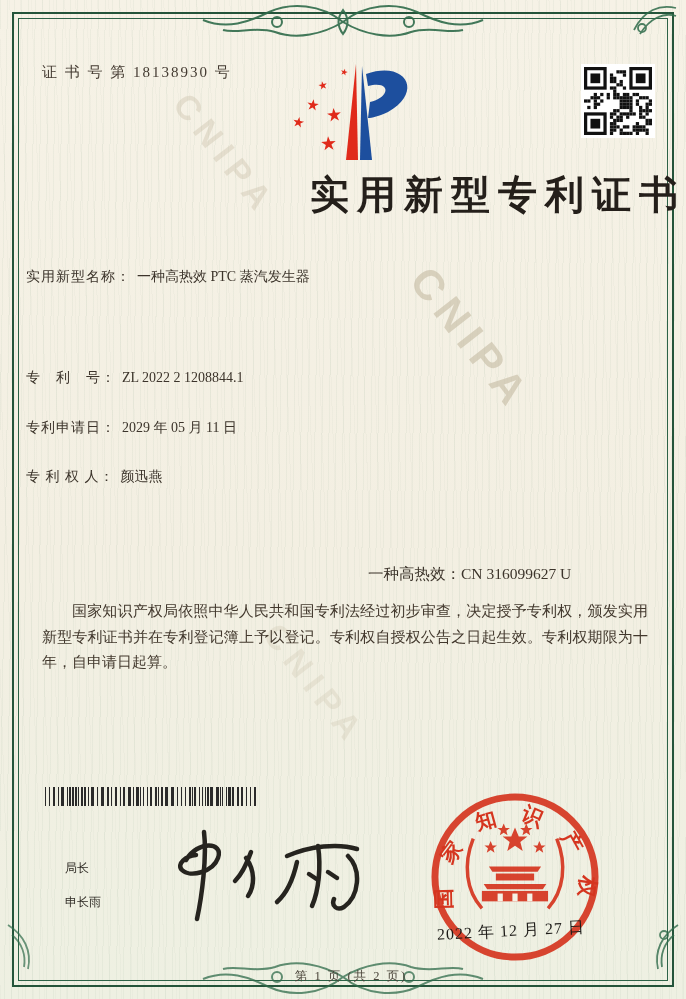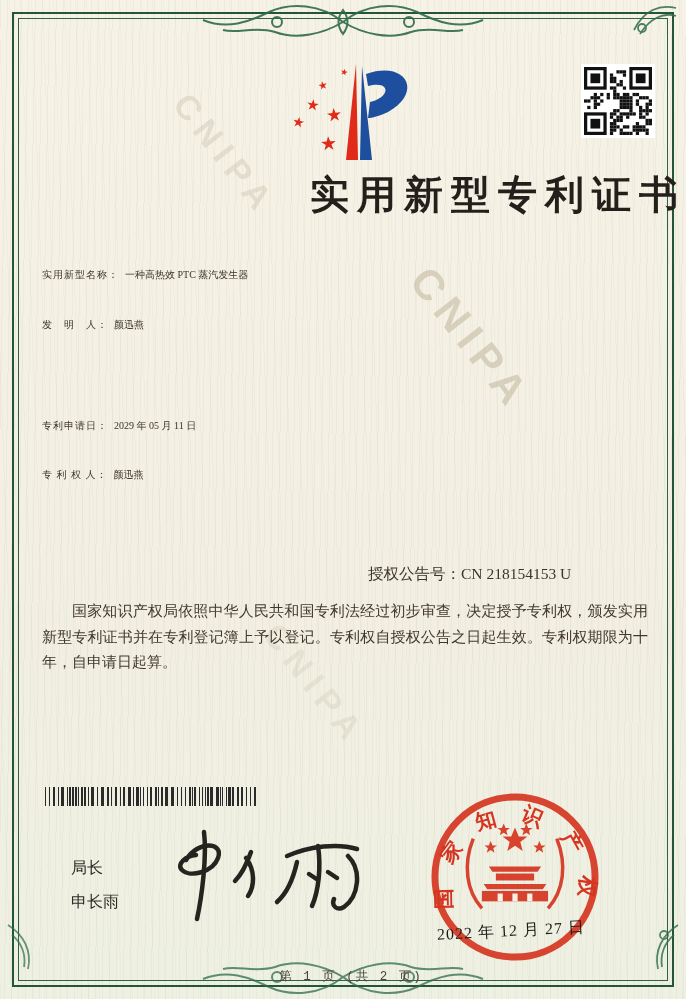--- a/index.html
+++ b/index.html
@@ -29,43 +29,43 @@
   .logo{position:absolute;left:282px;top:54px;width:156px;height:114px;}
   .logo .star{position:absolute;color:#e02a1a;line-height:1;}
 
   .qr{position:absolute;left:581px;top:64px;width:68px;height:68px;background:#fff;padding:3px;}
 
   .title{
     position:absolute;left:0;right:0;top:168px;text-align:right;
     font-size:39px;font-weight:bold;letter-spacing:8px;color:#241f1a;
   }
 
-  .row{position:absolute;left:42px;font-size:10px;color:#3c342b;white-space:nowrap;}
+  .row{position:absolute;left:26px;font-size:14px;color:#3c342b;white-space:nowrap;}
   .row .lbl{letter-spacing:1px;}
   .row .val{margin-left:6px;}
   .r1{top:268px}.r2{top:318px}.r3{top:369px}.r4{top:419px}
   .r5{top:468px}.r6{top:517px}.r7{top:564px}
   .grant-pair{position:absolute;left:368px;top:564px;font-size:15.5px;color:#3c342b;white-space:nowrap;}
 
   .paras{position:absolute;left:42px;right:38px;top:599px;font-size:15px;line-height:25.5px;color:#42382d;text-align:justify;}
   .paras p{margin:0;text-indent:2em;}
 
   .barcode{position:absolute;left:45px;top:787px;width:214px;height:19px;}
 
-  .director{position:absolute;left:71px;top:851px;font-size:16px;color:#2e2a24;line-height:34px;font-family:"Liberation Sans","DejaVu Sans",sans-serif;}
+  .director{position:absolute;left:65px;top:851px;font-size:12px;color:#2e2a24;line-height:34px;font-family:"Liberation Sans","DejaVu Sans",sans-serif;}
   .signature{position:absolute;left:152px;top:826px;}
 
   .seal{position:absolute;left:428px;top:788px;width:174px;height:178px;}
   .seal-arc-text{font-size:24px;font-weight:bold;letter-spacing:25px;fill:#d5351f;}
   .seal-date{
     position:absolute;left:437px;top:921px;font-size:16px;color:#1d1b18;
     letter-spacing:1px;transform:rotate(-3deg);white-space:nowrap;
   }
 
-  .footer{position:absolute;left:16px;right:0;top:968px;text-align:center;font-size:12.5px;letter-spacing:2px;color:#4a443a;font-family:Liberation Mono, monospace;}
+  .footer{position:absolute;left:16px;right:0;top:968px;text-align:center;font-size:12.5px;letter-spacing:2px;color:#4a443a;}
 
   .watermark{
     position:absolute;font-family:"Liberation Sans","DejaVu Sans",sans-serif;
     font-weight:bold;color:#c9bfa8;pointer-events:none;letter-spacing:8px;
     transform-origin:left top;
   }
   .wm1{left:438px;top:258px;font-size:42px;transform:rotate(52deg);opacity:.65;}
   .wm2{left:196px;top:86px;font-size:34px;transform:rotate(52deg);opacity:.38;}
   .wm3{left:286px;top:616px;font-size:34px;transform:rotate(52deg);opacity:.28;}
 </style>
@@ -116,20 +116,21 @@
     <g fill="none" stroke="currentColor" stroke-width="1.8" opacity="0.7">
       <path d="M44 4 C28 14 20 30 24 48"></path>
       <path d="M40 14 C30 22 26 34 28 46"></path>
     </g>
   </svg>
 
   <div class="watermark wm1">CNIPA</div>
   <div class="watermark wm2">CNIPA</div>
   <div class="watermark wm3">CNIPA</div>
 
+  <div class="cert-no">证 书 号 第 18138930 号</div>
 
   <div class="logo">
     <span class="star" style="left:36px;top:26px;font-size:11px;transform:rotate(-12deg)">★</span>
     <span class="star" style="left:24px;top:44px;font-size:15px;transform:rotate(8deg)">★</span>
     <span class="star" style="left:44px;top:52px;font-size:18px;transform:rotate(-6deg)">★</span>
     <span class="star" style="left:10px;top:62px;font-size:14px;transform:rotate(10deg)">★</span>
     <span class="star" style="left:38px;top:80px;font-size:19px;transform:rotate(-4deg)">★</span>
     <span class="star" style="left:58px;top:14px;font-size:9px;transform:rotate(14deg)">★</span>
     <svg width="156" height="114" viewBox="0 0 156 114">
       <polygon points="74,10 64,106 76,106" fill="#e02a1a"></polygon>
@@ -271,31 +272,31 @@
         <rect x="3.238095238095238" y="48.57142857142857" width="16.19047619047619" height="16.19047619047619" fill="#fff"></rect>
         <rect x="6.476190476190476" y="51.80952380952381" width="9.714285714285715" height="9.714285714285715" fill="#111"></rect>
       </svg>
   </div>
 
   <div class="title">实用新型专利证书</div>
 
   <div class="row r1">
     <span class="lbl">实用新型名称：</span><span class="val">一种高热效 PTC 蒸汽发生器</span>
   </div>
-  <div class="row r2">
-    <span class="lbl">发　明　人：</span><span class="val">颜迅燕</span>
+  <div class="row r3">
+    <span class="lbl">专　利　号：</span><span class="val">ZL 2022 2 1208844.1</span>
   </div>
   <div class="row r4">
     <span class="lbl">专利申请日：</span><span class="val">2029 年 05 月 11 日</span>
   </div>
   <div class="row r5">
     <span class="lbl">专 利 权 人：</span><span class="val">颜迅燕</span>
   </div>
   <div class="grant-pair">
-    <span class="lbl">授权公告号：</span><span class="val">CN 218154153 U</span>
+    <span class="lbl">一种高热效：</span><span class="val">CN 316099627 U</span>
   </div>
 
   <div class="paras">
     <p>国家知识产权局依照中华人民共和国专利法经过初步审查，决定授予专利权，颁发实用新型专利证书并在专利登记簿上予以登记。专利权自授权公告之日起生效。专利权期限为十年，自申请日起算。</p>
   </div>
 
   <div class="barcode">
     <svg id="bcsvg" width="214" height="19" viewBox="0 0 214 19">
         <rect x="0" y="0" width="1" height="19" fill="#2a2a2a"></rect>
         <rect x="4" y="0" width="1" height="19" fill="#2a2a2a"></rect>

